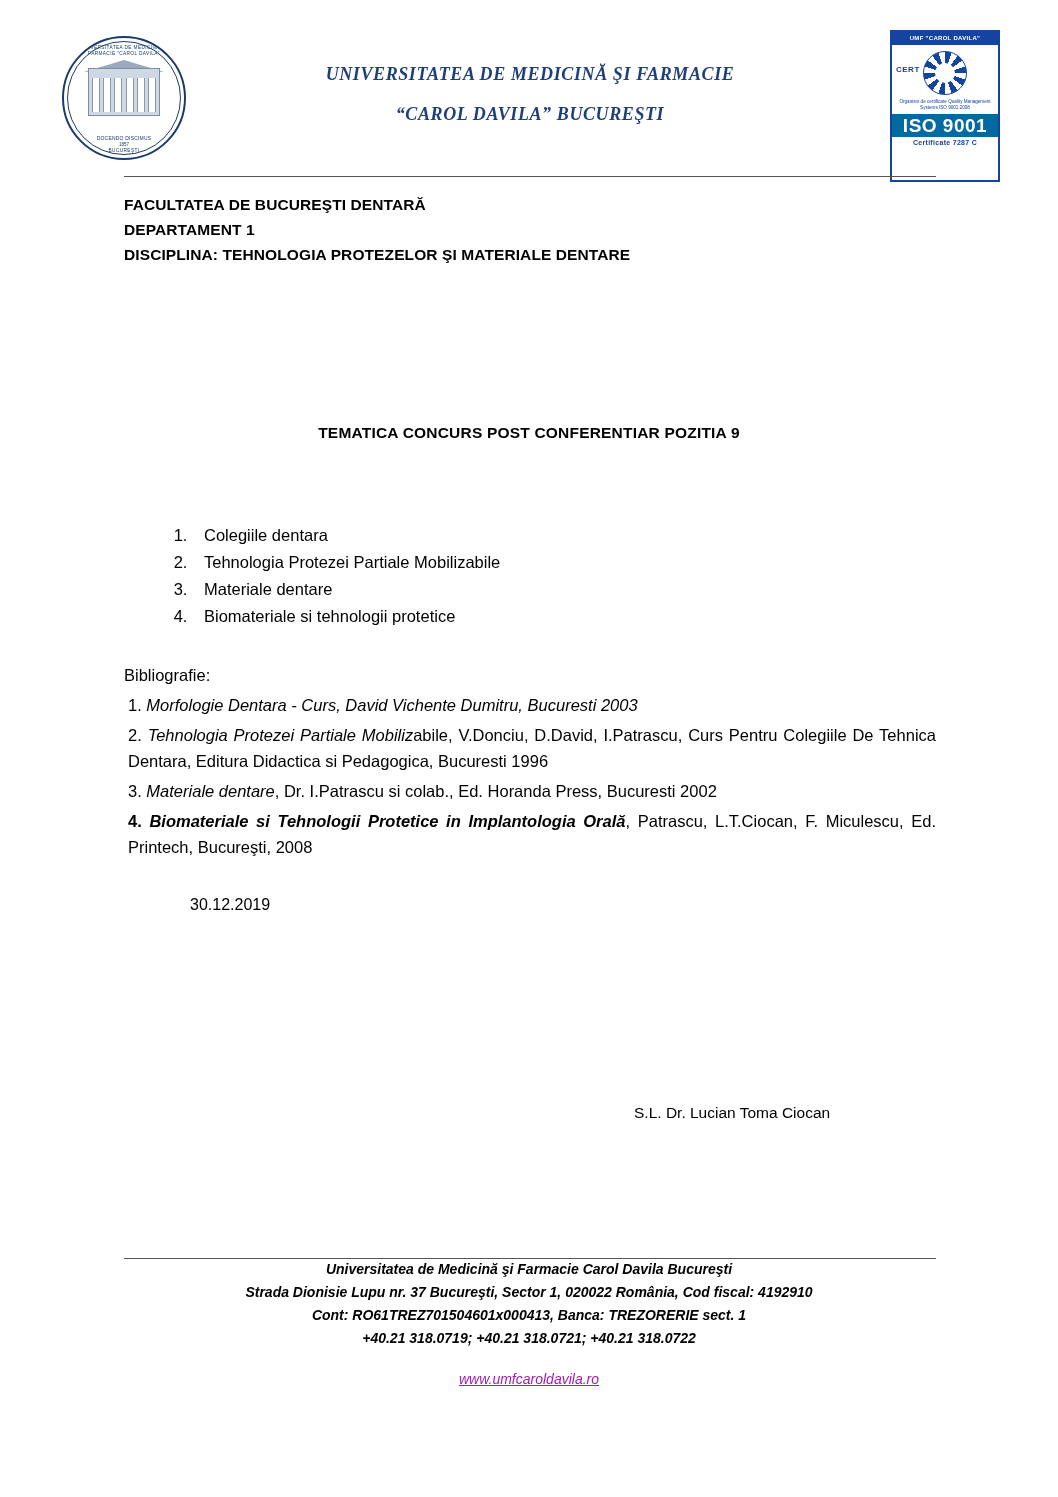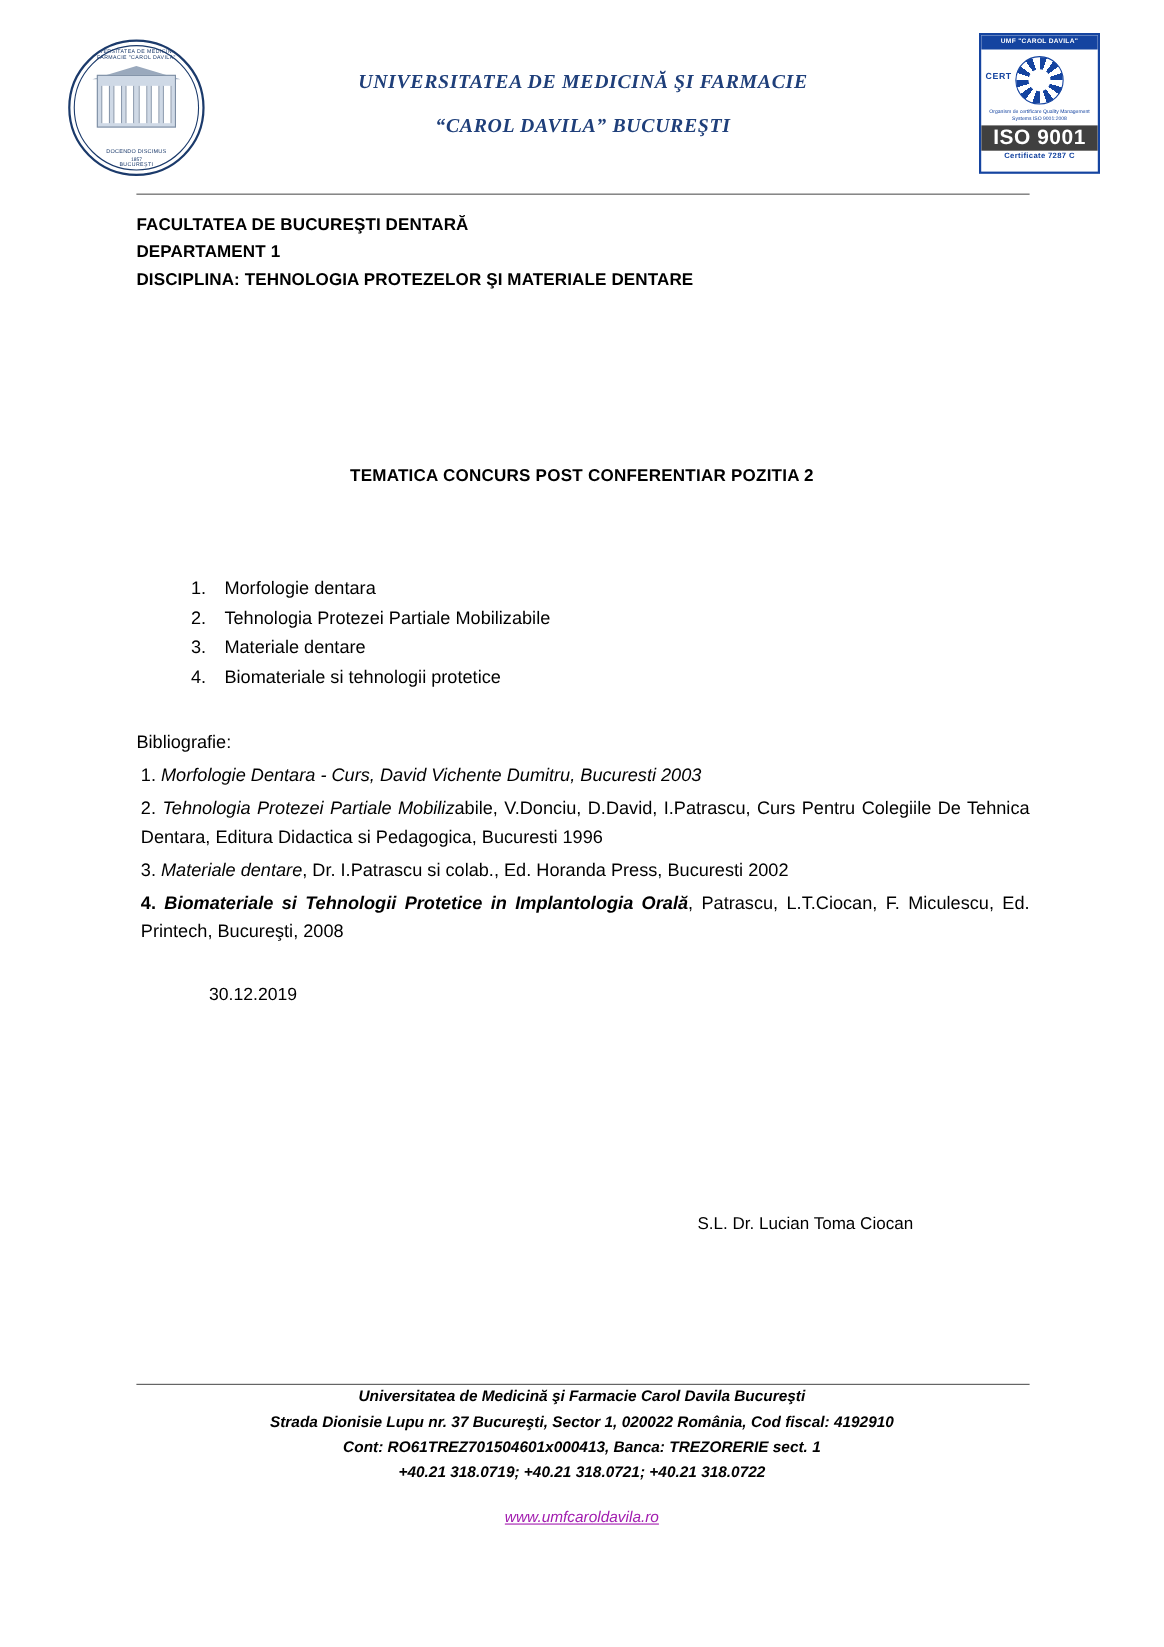--- a/index.html
+++ b/index.html
@@ -128,21 +128,21 @@
     font-size: 18px;
     line-height: 40px;
     letter-spacing: .6px;
   }
 
   .iso {
     position: absolute;
     right: 58px;
     top: 12px;
     width: 110px;
-    height: 128px;
+    height: 152px;
     border: 2px solid #1544a0;
     background: #ffffff;
     box-sizing: border-box;
     overflow: hidden;
   }
   .iso .iso-top {
     height: 13px;
     background: #1544a0;
     color: #ffffff;
     font-size: 6px;
@@ -189,21 +189,21 @@
   }
   .iso .iso-mid {
     font-size: 4.6px;
     color: #1544a0;
     text-align: center;
     line-height: 6px;
     padding: 0 4px;
   }
   .iso .iso-std {
     margin-top: 3px;
-    background: #404040;
+    background: #0369a1;
     color: #ffffff;
     font-size: 19px;
     font-weight: bold;
     text-align: center;
     line-height: 23px;
     letter-spacing: .5px;
   }
   .iso .iso-cert {
     font-size: 7px;
     color: #1544a0;
@@ -369,24 +369,24 @@
   </div>
 
   <div class="rule-top"></div>
 
   <div class="faculty-block">
     <div>FACULTATEA DE BUCUREŞTI DENTARĂ</div>
     <div>DEPARTAMENT 1</div>
     <div>DISCIPLINA: TEHNOLOGIA PROTEZELOR ŞI MATERIALE DENTARE</div>
   </div>
 
-  <div class="doc-title">TEMATICA CONCURS POST CONFERENTIAR POZITIA 2</div>
+  <div class="doc-title">TEMATICA CONCURS POST CONFERENTIAR POZITIA 9</div>
 
   <ol class="topic-list">
-    <li>Morfologie dentara</li>
+    <li>Colegiile dentara</li>
     <li>Tehnologia Protezei Partiale Mobilizabile</li>
     <li>Materiale dentare</li>
     <li>Biomateriale si tehnologii protetice</li>
   </ol>
 
   <div class="biblio">
     <span class="lbl">Bibliografie:</span>
 
     <p>
       <span>1.</span>

